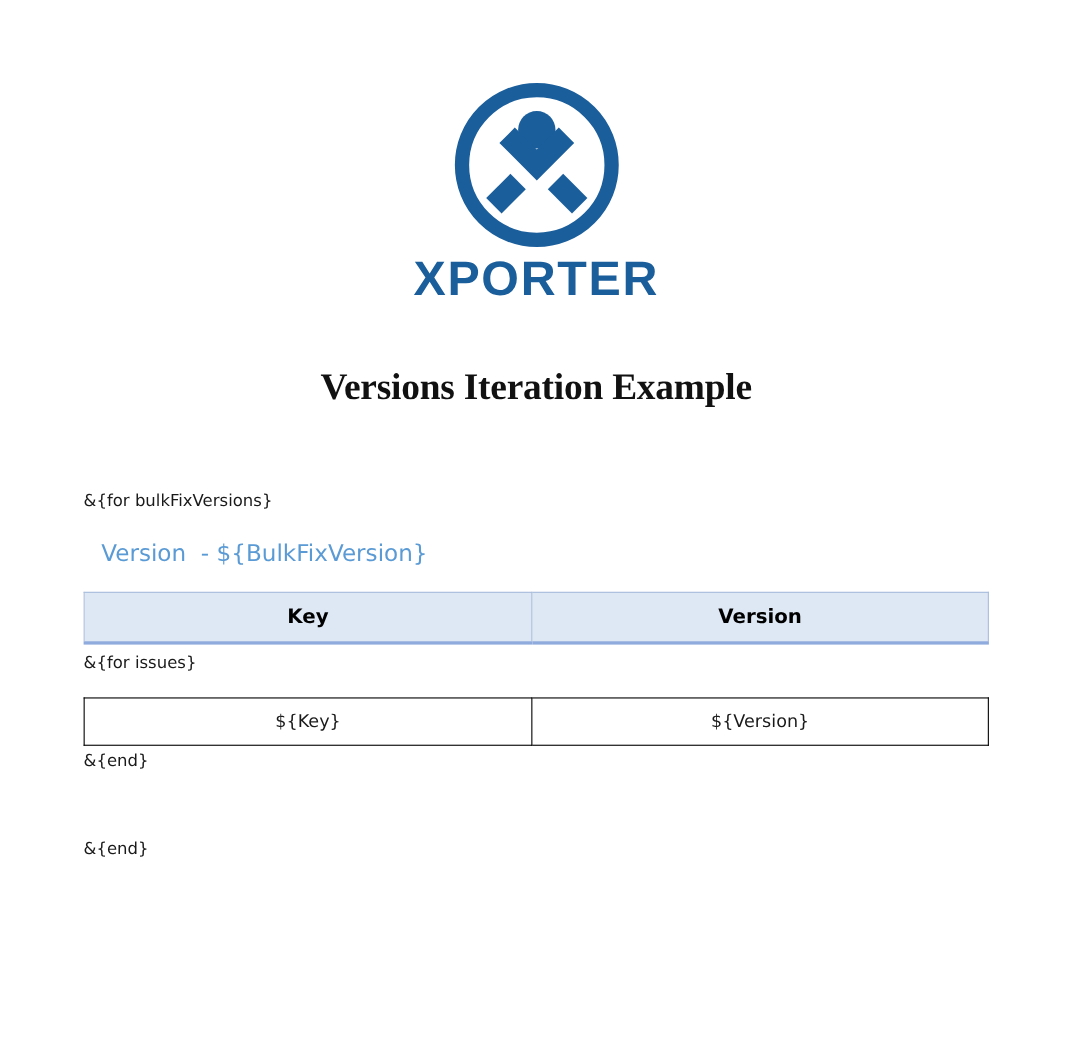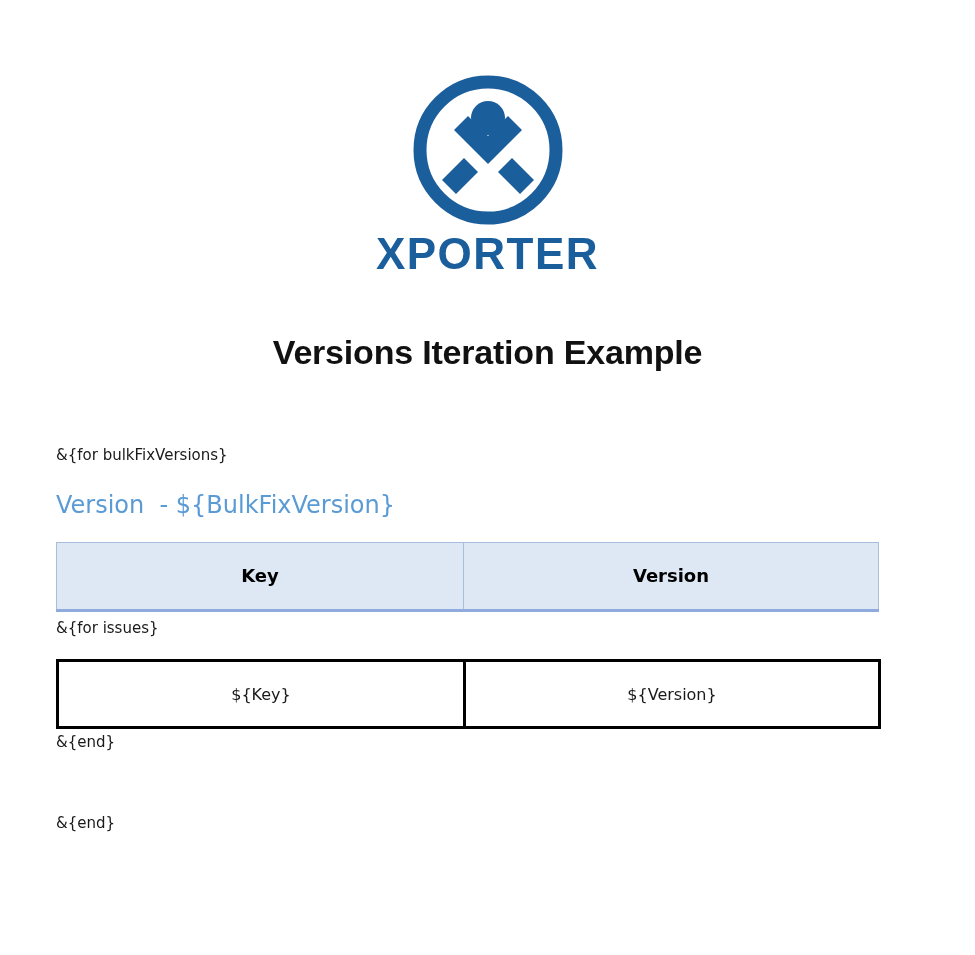--- a/index.html
+++ b/index.html
@@ -47,65 +47,65 @@
     line-height: 1;
   }
 
   
   .doc-title {
     position: absolute;
     top: 333px;
     left: 0;
     width: 975px;
     text-align: center;
-    font-family: Liberation Sans, sans-serif;
+    font-family: Liberation Serif, serif;
     font-weight: bold;
     font-size: 34px;
     letter-spacing: -0.2px;
     color: #111111;
     line-height: 1.15;
   }
 
   
   .content {
     position: absolute;
-    left: 56px;
+    left: 76px;
     top: 446px;
     width: 822px;
   }
 
   .code-line {
     font-family: "DejaVu Sans", sans-serif;
     font-size: 15px;
     color: #1a1a1a;
     line-height: 1.25;
     white-space: pre;
   }
 
   .line-for-bulkfixversions { margin: 0 0 0 0; }
 
   .version-heading {
-    margin: 26px 0 0 0;
+    margin: 26px 0 0 16px;
     font-family: "DejaVu Sans", sans-serif;
-    font-size: 24px;
+    font-size: 21px;
     font-weight: normal;
     color: #5B9BD5;
     line-height: 1.2;
     white-space: pre;
   }
 
   
   .tbl {
     border-collapse: collapse;
     table-layout: fixed;
     width: 822px;
     margin: 0;
   }
   .tbl td, .tbl th {
-    padding: 15px;
+    padding: 4px;
     text-align: center;
     vertical-align: middle;
     font-family: "DejaVu Sans", sans-serif;
   }
 
   .header-table {
     margin-top: 22px;
   }
   .header-table th {
     background: #DEE8F5;
@@ -119,21 +119,21 @@
 
   .line-for-issues {
     margin: 7px 0 0 0;
   }
 
   .body-table {
     margin-top: 22px;
   }
   .body-table td {
     background: #ffffff;
-    border: 3px solid #000000;
+    border: 1px solid #000000;
     height: 34px;
     font-size: 16px;
     font-weight: normal;
     color: #1a1a1a;
   }
 
   .line-end-inner {
     margin: 4px 0 0 0;
   }
   .line-end-outer {

